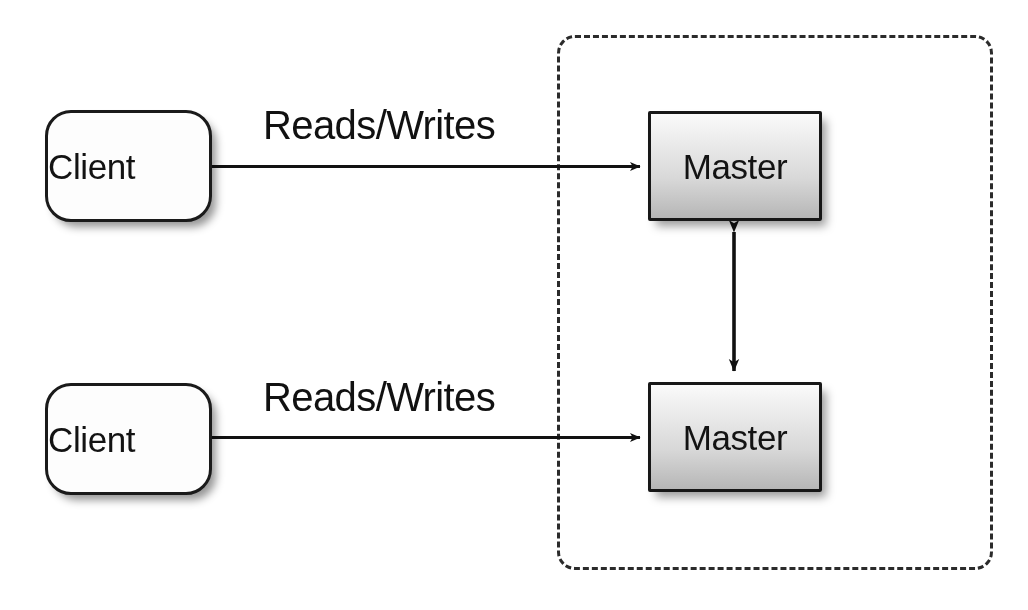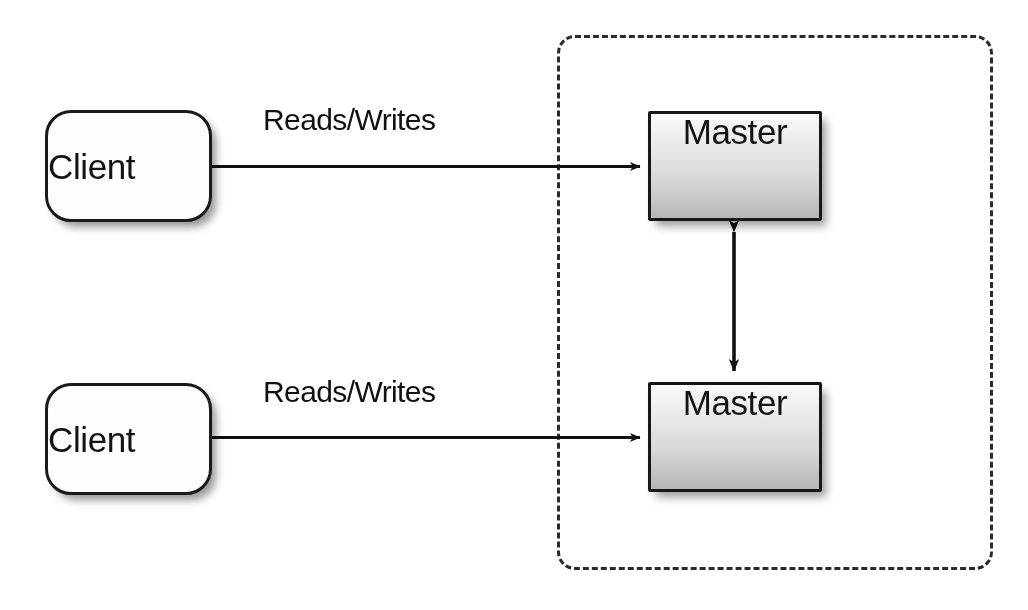--- a/index.html
+++ b/index.html
@@ -61,21 +61,21 @@
   .master-node {
     position: absolute;
     width: 174px;
     height: 110px;
     box-sizing: border-box;
     background: linear-gradient(to bottom, #fafafa 0%, #f0f0f0 18%, #d8d8d8 62%, #b6b6b6 100%);
     border: 3px solid #171717;
     border-radius: 2px;
     box-shadow: 6px 7px 9px -2px rgba(0,0,0,0.40);
     display: flex;
-    align-items: flex-start;
+    align-items: center;
     justify-content: center;
   }
   .master-node .node-label {
     font-size: 35px;
     color: #131313;
     letter-spacing: -0.4px;
     line-height: 1;
     white-space: nowrap;
   }
   #master-top    { left: 648px; top: 111px; }
@@ -87,21 +87,21 @@
     left: 0;
     top: 0;
     width: 1028px;
     height: 610px;
     pointer-events: none;
   }
 
   
   .edge-label {
     position: absolute;
-    font-size: 30px;
+    font-size: 40px;
     color: #111111;
     letter-spacing: -0.6px;
     line-height: 1;
     white-space: nowrap;
   }
   #label-reads-writes-top    { left: 263px; top: 105px; }
   #label-reads-writes-bottom { left: 263px; top: 377px; }
   #label-replication         { left: 763px; top: 277px; }
 </style>
 </head>

